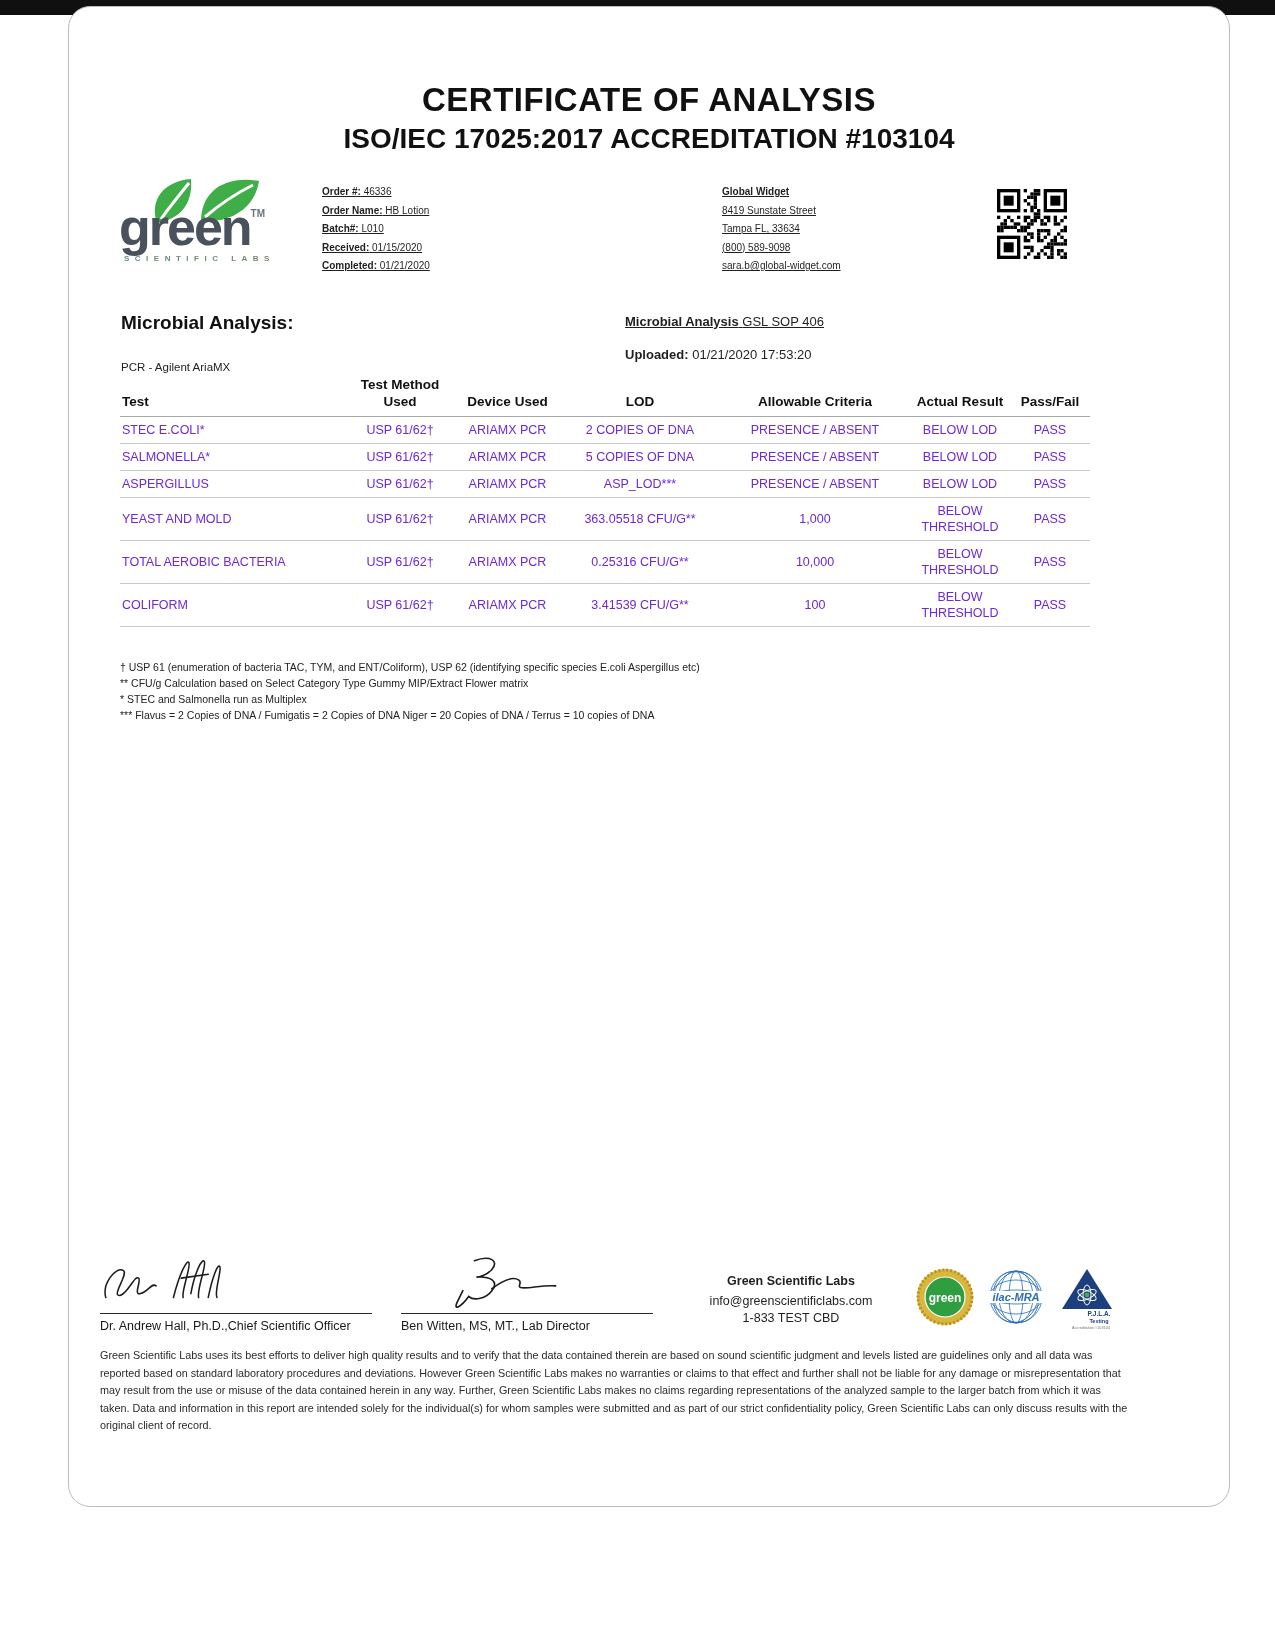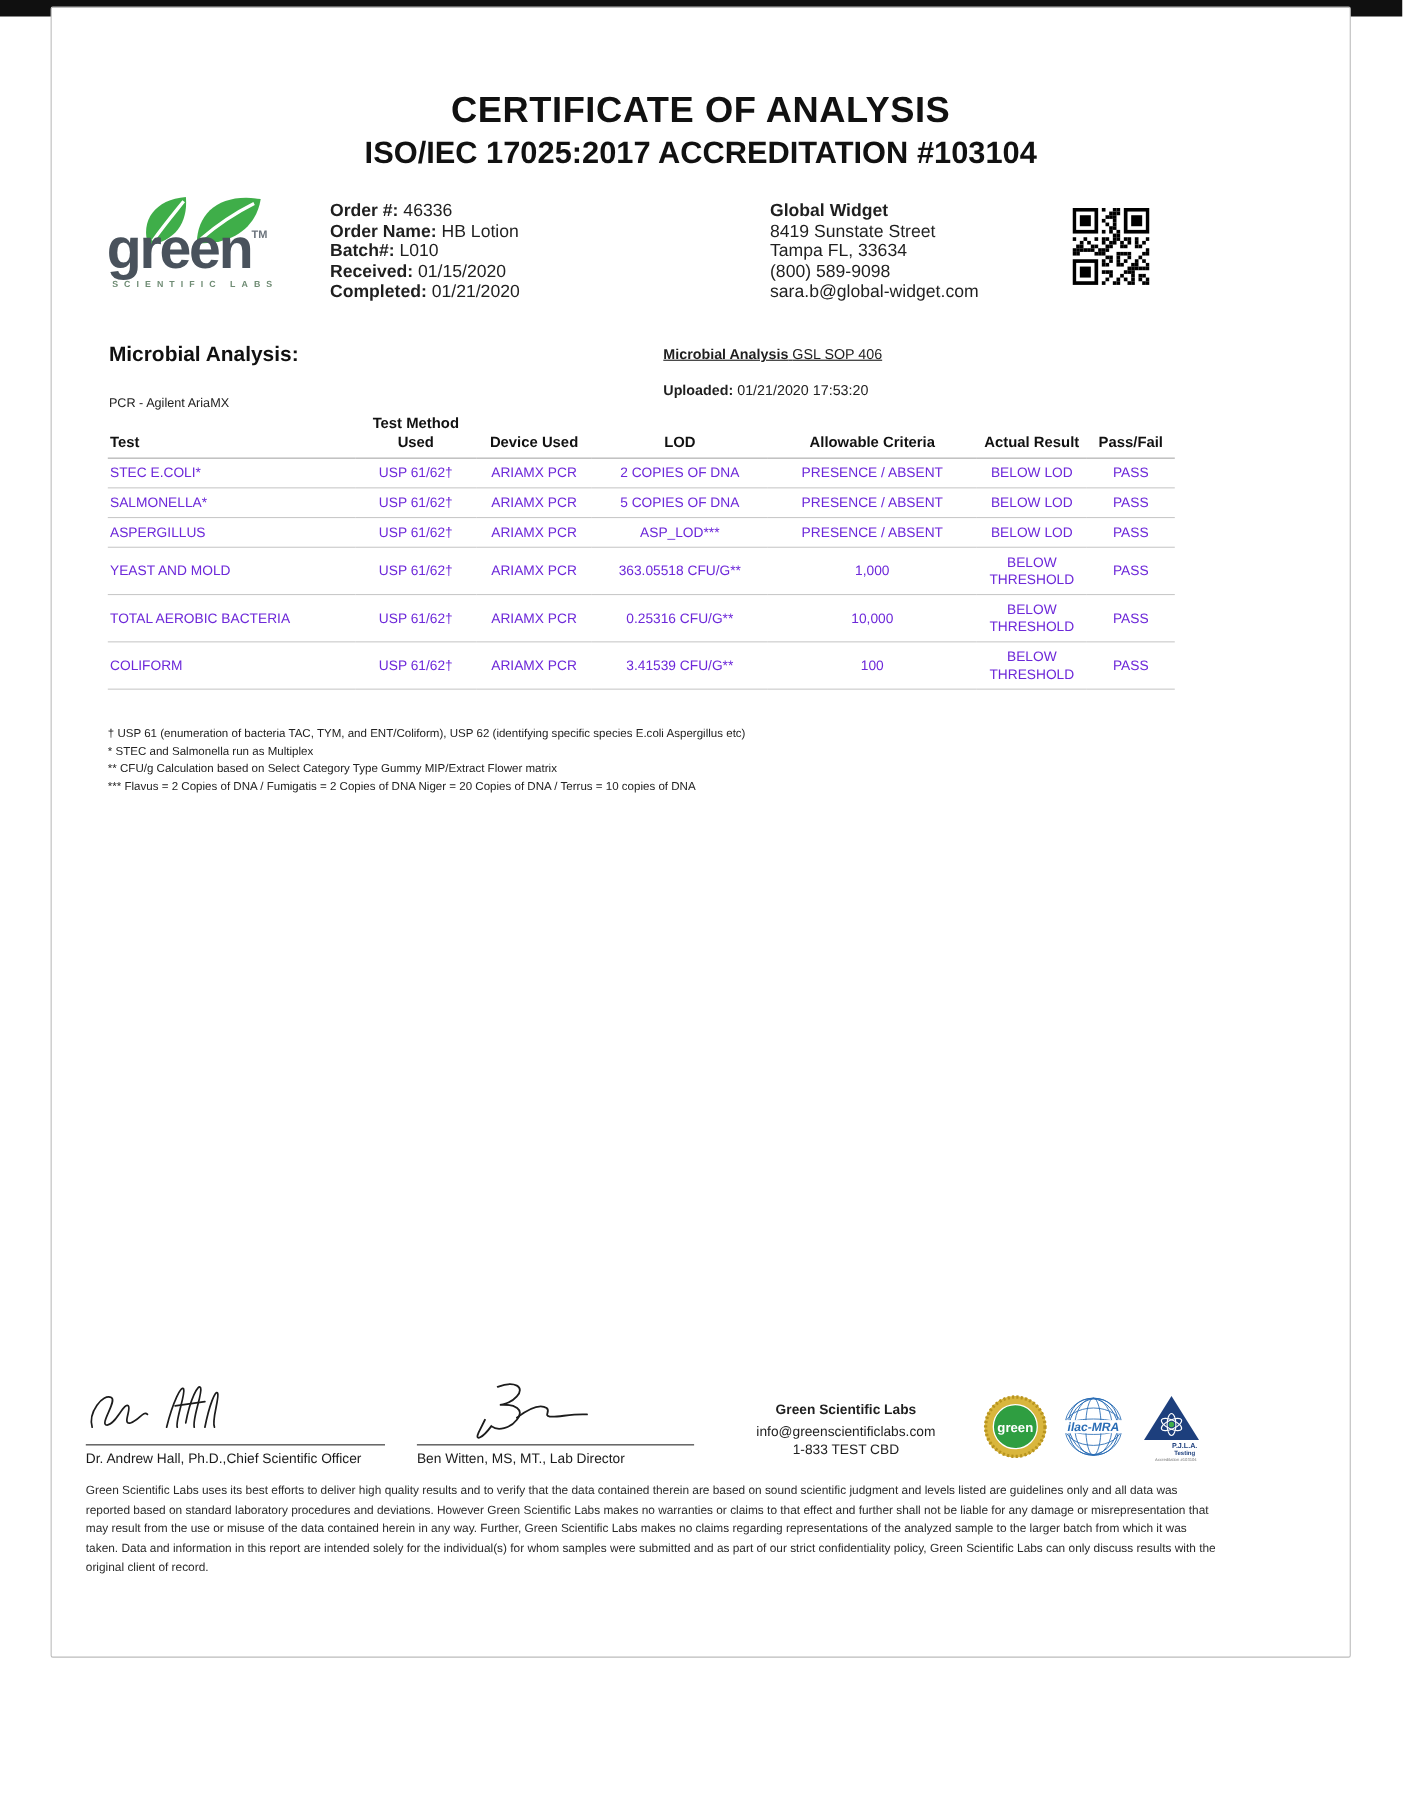--- a/index.html
+++ b/index.html
@@ -1,28 +1,28 @@
 <!DOCTYPE html>
 <html><head>
 <meta charset="utf-8">
 <style>
   html,body{margin:0;padding:0;background:#fff;}
   body{width:1275px;height:1650px;position:relative;font-family:"Liberation Sans","DejaVu Sans",sans-serif;color:#1f1f1f;}
   .top-edge{position:absolute;top:0;left:0;width:100%;height:15px;background:#101010;}
-  .page{position:absolute;left:46px;top:6px;width:1160px;height:1499px;background:#fff;border:1px solid #bcbcbc;border-radius:2px;overflow:hidden;padding-left:20px;}
+  .page{position:absolute;left:68px;top:6px;width:1160px;height:1499px;background:#fff;border:1px solid #bcbcbc;border-radius:22px;overflow:hidden;}
   .title{position:absolute;top:74px;left:0;width:100%;text-align:center;font-size:33px;font-weight:bold;color:#111;letter-spacing:.5px;}
   .subtitle{position:absolute;top:116px;left:0;width:100%;text-align:center;font-size:28px;font-weight:bold;color:#111;}
 
   .logo{position:absolute;left:50px;top:168px;width:200px;}
   .logo .leaves{position:absolute;left:26px;top:0;width:122px;height:50px;}
   .logo-word{position:relative;margin-top:26px;font-size:52px;font-weight:800;color:#49525c;letter-spacing:-2px;line-height:1;}
   .logo-word sup{font-size:10px;letter-spacing:0;vertical-align:28px;font-weight:bold;color:#6b737c;}
   .logo-tagline{font-size:8px;letter-spacing:5.5px;color:#6f8c74;margin-top:1px;padding-left:5px;font-weight:bold;}
 
-  .info-block{position:absolute;top:176px;font-size:16px;line-height:18.5px;}
+  .info-block{position:absolute;top:176px;font-size:10px;line-height:18.5px;text-decoration:underline;}
   .order-info{left:253px;}
   .client-info{left:653px;}
   .info-block b{font-weight:bold;}
   .qr{position:absolute;left:928px;top:182px;width:70px;height:70px;}
 
   .section-heading{position:absolute;left:52px;top:305px;font-size:19px;font-weight:bold;color:#111;}
   .sop-line{position:absolute;left:556px;top:307px;font-size:13px;text-decoration:underline;}
   .uploaded-line{position:absolute;left:556px;top:340px;font-size:13px;}
   .pcr-note{position:absolute;left:52px;top:354px;font-size:11.5px;color:#222;}
 
@@ -299,22 +299,22 @@
             <td>100</td>
             <td>BELOW THRESHOLD</td>
             <td>PASS</td>
           </tr>
         </tbody>
     </table>
   </div>
 
   <div class="footnotes" id="footnotes">
       <div>† USP 61 (enumeration of bacteria TAC, TYM, and ENT/Coliform), USP 62 (identifying specific species E.coli Aspergillus etc)</div>
+      <div>** CFU/g Calculation based on Select Category Type Gummy MIP/Extract Flower matrix</div>
       <div>* STEC and Salmonella run as Multiplex</div>
-      <div>** CFU/g Calculation based on Select Category Type Gummy MIP/Extract Flower matrix</div>
       <div>*** Flavus = 2 Copies of DNA / Fumigatis = 2 Copies of DNA Niger = 20 Copies of DNA / Terrus = 10 copies of DNA</div>
     </div>
 
   <div class="sig sig2">
     <svg viewBox="0 0 252 60">
       <g fill="none" stroke="#1c1c1c" stroke-width="1.7" stroke-linecap="round">
         <path d="M76 8 C92 2 102 8 94 17 C89 23 80 25 78 25 C92 24 102 29 94 39 C88 47 76 50 70 45 C62 56 54 60 58 51 L64 39"></path>
         <path d="M94 37 C106 28 116 24 122 28 C126 31 119 35 125 36 C132 37 146 33 160 34"></path>
       </g>
     </svg>

